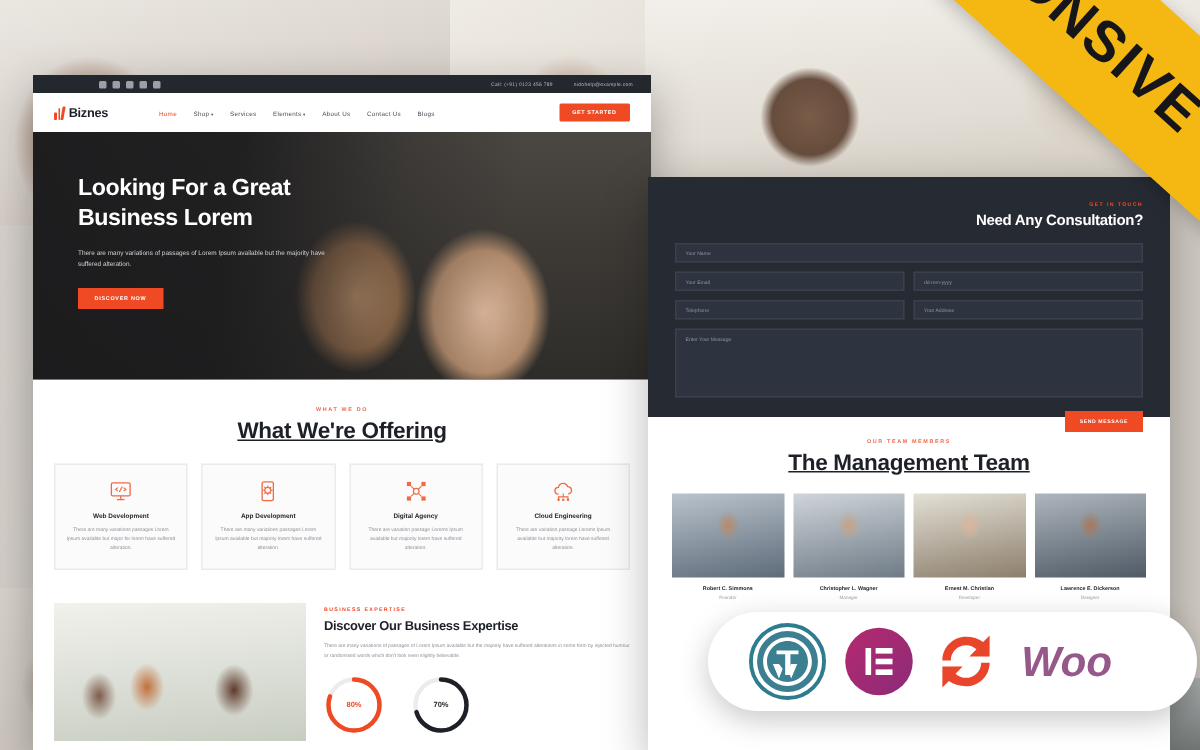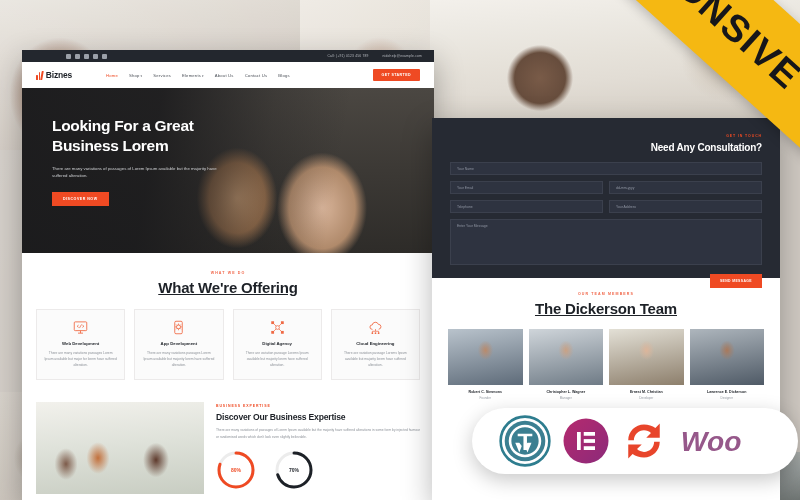--- a/index.html
+++ b/index.html
@@ -382,21 +382,21 @@
         <div class="fld half">Your Email</div>
         <div class="fld half">dd-mm-yyyy</div>
         <div class="fld half">Telephone</div>
         <div class="fld half">Your Address</div>
         <div class="fld area">Enter Your Message</div>
       </div>
     <div class="form-btn">SEND MESSAGE</div>
   </div>
   <div class="team">
     <div class="sec-eyebrow">OUR TEAM MEMBERS</div>
-    <div class="sec-title">The Dickerson Team</div>
+    <div class="sec-title">The Management Team</div>
     <div class="team-grid" id="team">
         <div class="tm">
           <div class="tm-photo p1"></div>
           <div class="tm-name">Robert C. Simmons</div>
           <div class="tm-role">Founder</div>
         </div>
         <div class="tm">
           <div class="tm-photo p2"></div>
           <div class="tm-name">Christopher L. Wagner</div>
           <div class="tm-role">Manager</div>

